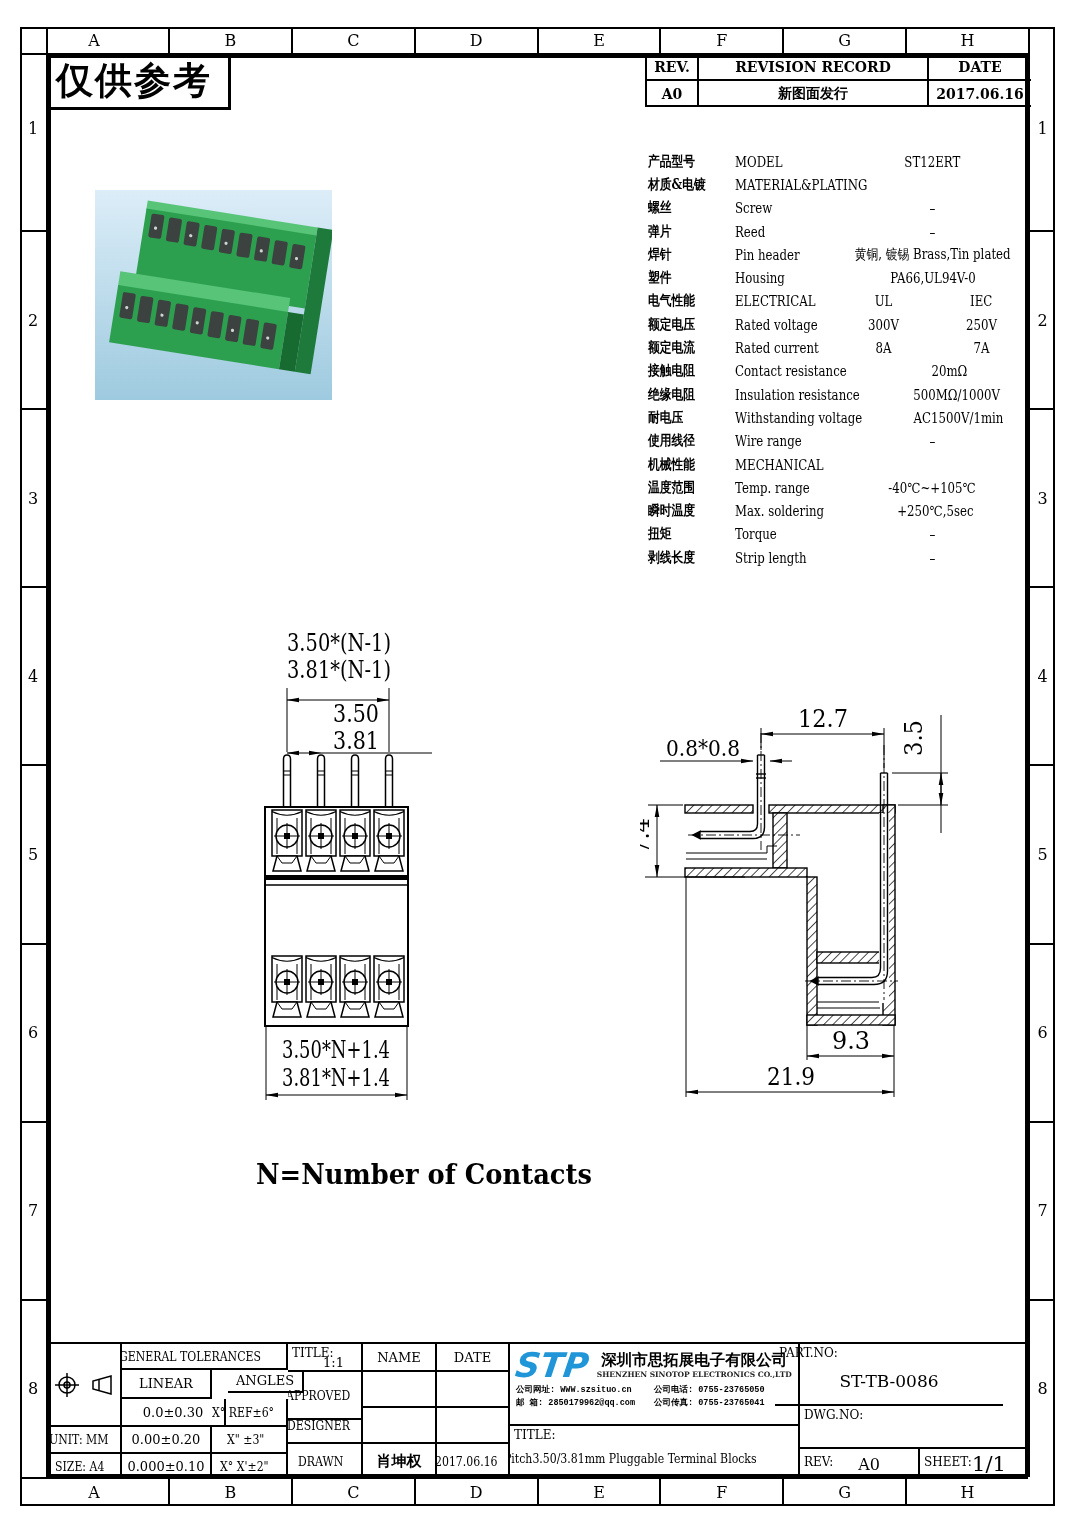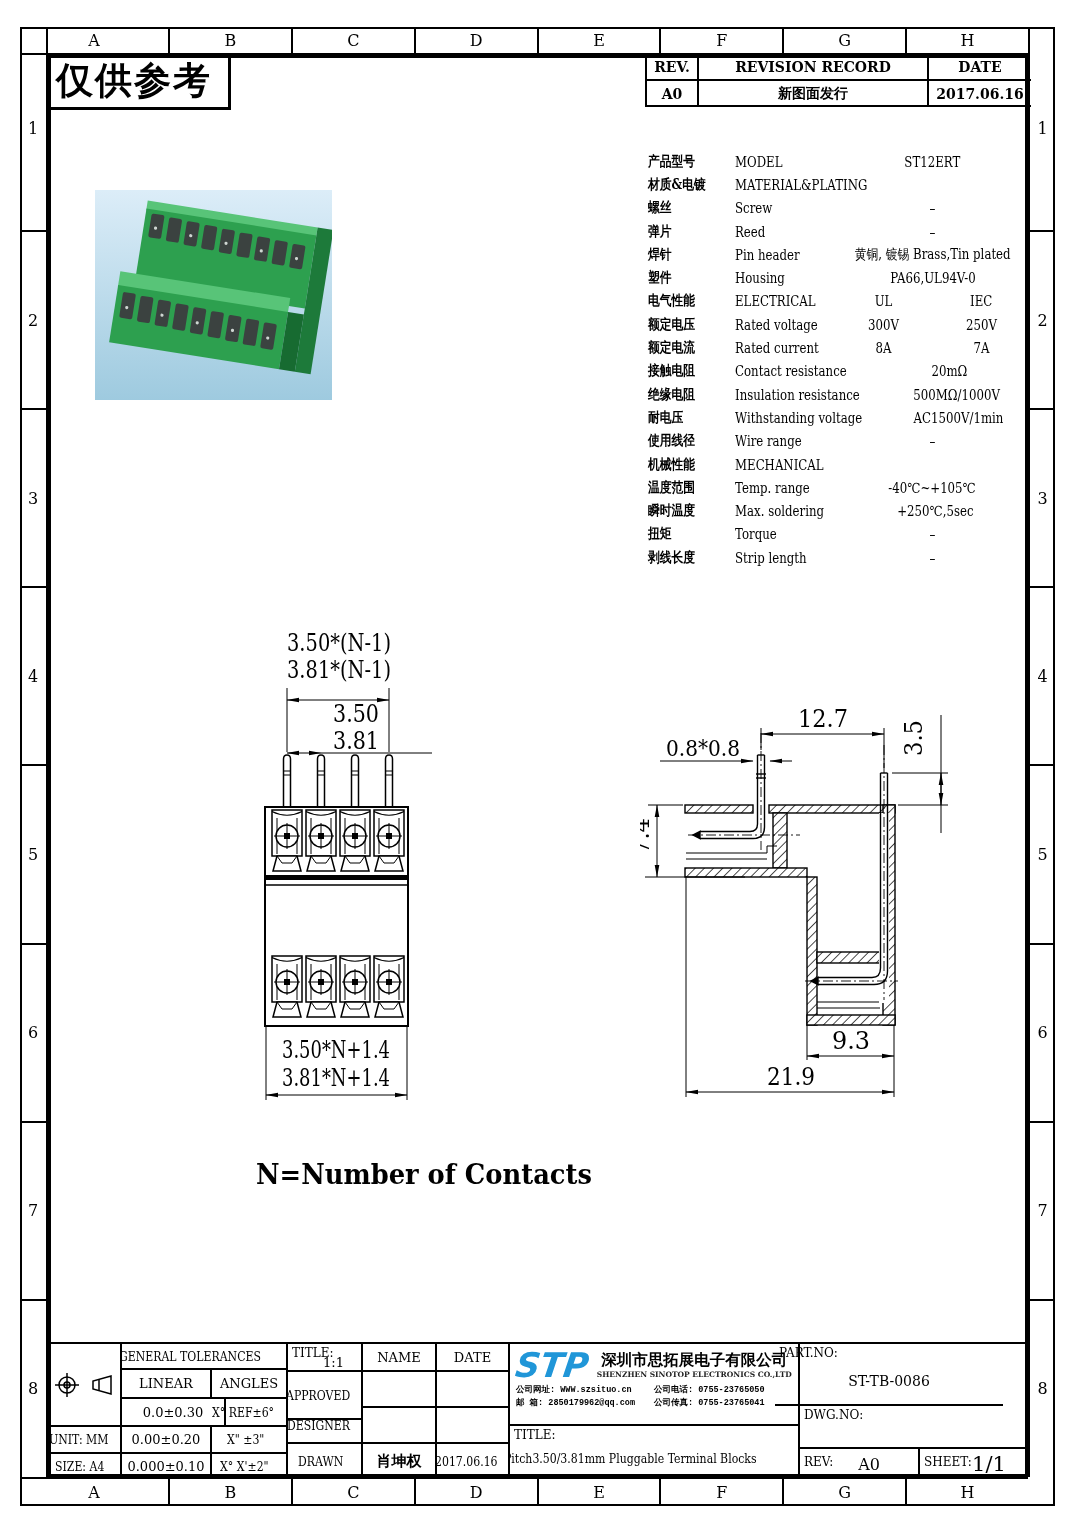--- a/index.html
+++ b/index.html
@@ -466,21 +466,21 @@
           <line x1="46" y1="6.5" x2="46" y2="17.5"></line>
         </g>
       </svg>
     </div>
     <div class="cell" style="left:74px;top:0;width:166px;height:26px">
       <span class="cx">GENERAL TOLERANCES</span>
     </div>
     <div class="cell" style="left:74px;top:26px;width:90px;height:29px">
       <span>LINEAR</span>
     </div>
-    <div class="cell" style="left:164px;top:26px;width:76px;height:29px">
+    <div class="cell" style="left:180px;top:26px;width:76px;height:23px">
       <span>ANGLES</span>
     </div>
     <div class="cell" style="left:74px;top:55px;width:104px;height:28px">
       <span>0.0±0.30</span>
     </div>
     <div class="cell" style="left:164px;top:55px;width:76px;height:28px">
       <span class="cx">X° REF±6°</span>
     </div>
     <div class="cell" style="left:0;top:83px;width:74px;height:27px">
       <span class="cx">UNIT: MM</span>
@@ -551,21 +551,21 @@
       </div>
     </div>
 
     <div class="cell nb" style="left:462px;top:82px;width:290px;height:53px">
       <span class="lab-tl">TITLE:</span>
       <span class="cx" style="margin-top:12px;font-size:13px">Pitch3.50/3.81mm Pluggable Terminal Blocks</span>
     </div>
 
     <div class="cell nr" style="left:727px;top:0;width:228px;height:62px">
       <span class="lab-tl">PART.NO:</span>
-      <span style="margin-top:14px;font-size:14px">ST-TB-0086</span>
+      <span style="margin-top:14px;font-size:17px">ST-TB-0086</span>
     </div>
     <div class="cell nr" style="left:752px;top:62px;width:228px;height:43px">
       <span class="lab-tl">DWG.NO:</span>
     </div>
     <div class="cell nb" style="left:752px;top:105px;width:120px;height:30px">
       <span class="lab-tl" style="top:6px">REV:</span>
       <span style="margin-left:20px;font-size:16px">A0</span>
     </div>
     <div class="cell nb nr" style="left:872px;top:105px;width:108px;height:30px">
       <span class="lab-tl" style="top:6px">SHEET:</span>

